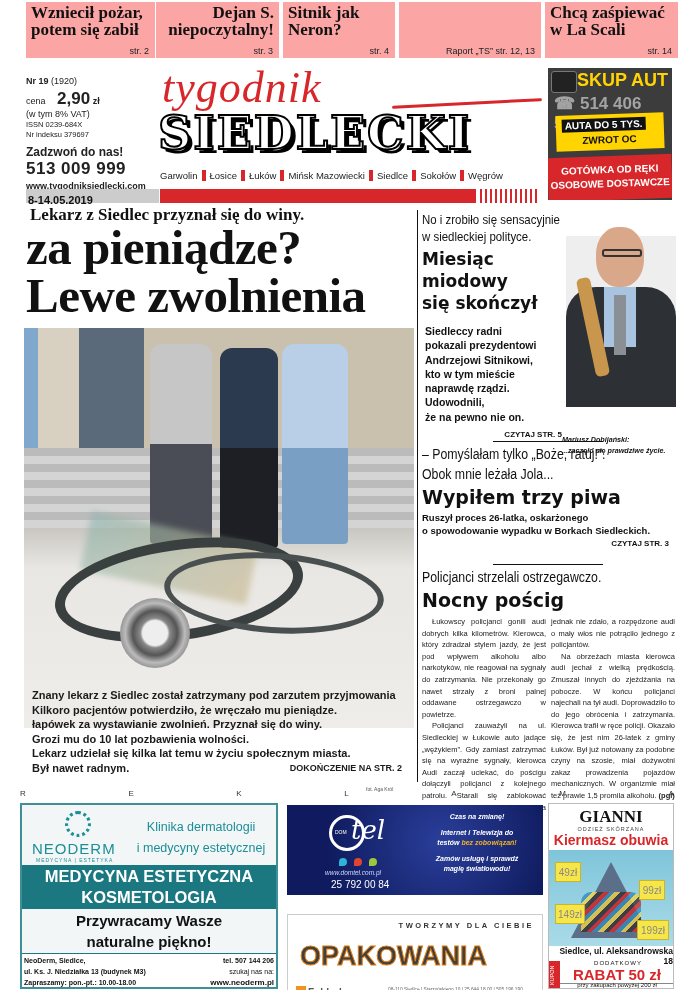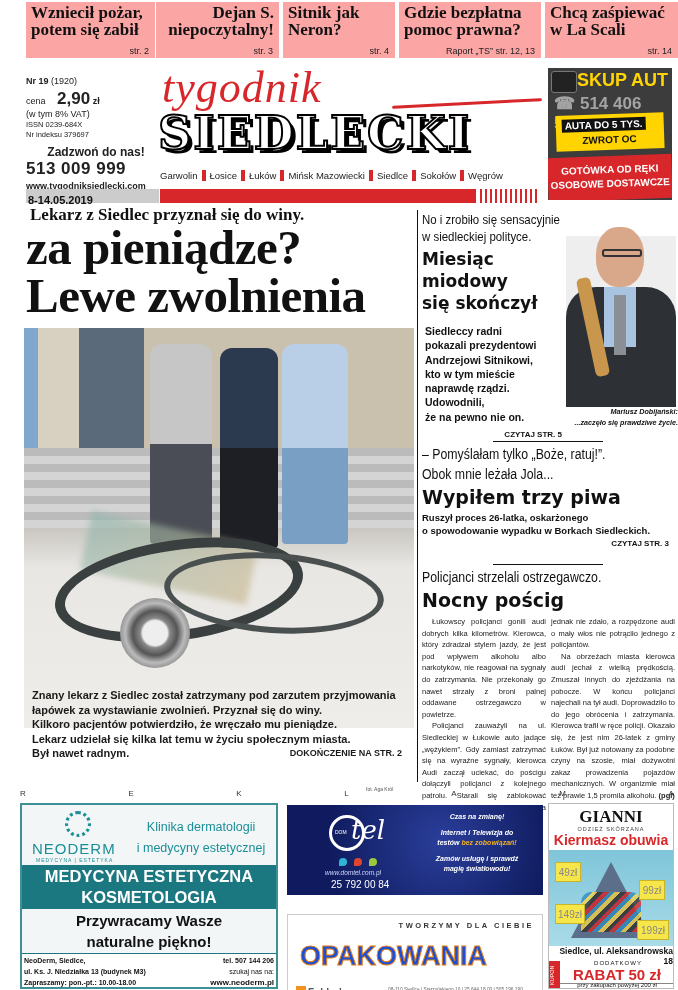--- a/index.html
+++ b/index.html
@@ -11,21 +11,21 @@
   .teaser .t-title { font-family: "Liberation Serif", serif; font-weight: bold; font-size: 17px; line-height: 17px; color: #111; }
   .teaser .t-page { position: absolute; right: 6px; bottom: 2px; font-family: "Liberation Sans", sans-serif; font-size: 9px; color: #222; }
 
   
   .info { left: 26px; top: 76px; width: 140px; font-family: "Liberation Sans", sans-serif; color: #222; }
   .info .nr { font-size: 9px; }
   .info .nr b { font-weight: bold; }
   .info .price { font-size: 9px; margin-top: 3px; }
   .info .price b { font-size: 17px; font-weight: bold; margin-left: 9px; }
   .info .small { font-size: 7.5px; line-height: 10px; }
-  .info .call { font-size: 12px; font-weight: bold; margin-top: 5px; text-align: center; }
+  .info .call { font-size: 12px; font-weight: bold; margin-top: 5px; }
   .info .phone { font-size: 17px; font-weight: bold; letter-spacing: 0.5px; }
   .info .www { font-size: 9px; font-weight: bold; margin-top: 2px; }
 
   
   .logo-script { left: 162px; top: 66px; width: 340px; font-family: "Liberation Serif", serif; font-style: italic; font-size: 44px; color: #d8272a; letter-spacing: 1px; line-height: 44px; }
   .logo-script::after { content: ""; position: absolute; left: 230px; top: 36px; width: 150px; height: 3px; background: #d8272a; border-radius: 2px; transform: rotate(-3deg); }
   .logo-main { left: 158px; top: 108px; width: 380px; font-family: "DejaVu Serif", serif; font-weight: bold; font-size: 46px; letter-spacing: 2px; color: #fff; -webkit-text-stroke: 2px #000; text-shadow: 4px 4px 0 #000; line-height: 50px; }
   .towns { left: 160px; top: 170px; font-family: "Liberation Sans", sans-serif; font-size: 9.5px; color: #222; display: flex; align-items: center; gap: 2px; }
   .towns .sep { display: inline-block; width: 4px; height: 11px; background: #d8272a; margin: 0 2px; }
 
@@ -67,21 +67,21 @@
   .r-head { font-family: "DejaVu Sans", sans-serif; font-weight: bold; font-size: 17px; line-height: 22px; }
   .r-lead { font-family: "Liberation Sans", sans-serif; font-weight: bold; font-size: 10.5px; line-height: 14.3px; }
   .r-more { font-family: "Liberation Sans", sans-serif; font-weight: bold; font-size: 8px; }
   .portrait { left: 566px; top: 217px; width: 110px; height: 190px; background: linear-gradient(180deg, #fff 0 10%, #eee 10%); overflow: hidden; }
   .portrait .head { position: absolute; left: 30px; top: 10px; width: 48px; height: 60px; border-radius: 45% 45% 45% 45%; background: #d9a88b; }
   .portrait .glasses { position: absolute; left: 36px; top: 32px; width: 40px; height: 8px; border: 2px solid #333; border-radius: 3px; }
   .portrait .suit { position: absolute; left: 0; top: 70px; width: 110px; height: 120px; background: #2d3034; border-radius: 30px 30px 0 0; }
   .portrait .shirt { position: absolute; left: 38px; top: 70px; width: 32px; height: 60px; background: #a9c4e0; }
   .portrait .tie { position: absolute; left: 48px; top: 78px; width: 12px; height: 60px; background: #8a8f96; }
   .portrait .pin { position: absolute; left: 20px; top: 60px; width: 14px; height: 100px; background: #c9964e; transform: rotate(-12deg); border-radius: 5px; }
-  .portrait-cap { left: 562px; top: 406px; width: 116px; font-family: "Liberation Sans", sans-serif; font-style: italic; font-weight: bold; font-size: 7.2px; text-align: right; line-height: 11px; }
+  .portrait-cap { left: 562px; top: 434px; width: 116px; font-family: "Liberation Sans", sans-serif; font-style: italic; font-weight: bold; font-size: 7.2px; text-align: left; line-height: 11px; }
   .hr { position: absolute; width: 110px; height: 1px; background: #111; }
 
   .body-text { font-family: "Liberation Sans", sans-serif; font-size: 7.5px; line-height: 11.6px; color: #222; text-align: justify; }
   .body-text p { text-indent: 10px; }
 
   
   .reklama { left: 20px; top: 789px; width: 658px; display: flex; justify-content: space-between; font-family: "Liberation Sans", sans-serif; font-size: 8px; color: #333; padding-right: 4px; }
 
   .neoderm { left: 20px; top: 803px; width: 258px; height: 186px; border: 2px solid #3e8f96; background: #f2f6f6; }
   .neoderm .logo-dots { position: absolute; left: 43px; top: 6px; width: 26px; height: 26px; border: 3px dotted #1b8e98; border-radius: 50%; }
@@ -101,21 +101,21 @@
   .domtel .dom { position: absolute; left: 48px; top: 24px; font-family: "Liberation Sans", sans-serif; font-size: 5px; color: #fff; }
   .domtel .dots { position: absolute; left: 52px; top: 53px; display: flex; gap: 7px; }
   .domtel .dots i { display: block; width: 8px; height: 8px; border-radius: 50% 50% 50% 0; }
   .domtel .web { position: absolute; left: 38px; top: 64px; font-family: "Liberation Sans", sans-serif; font-style: italic; font-size: 6.5px; color: #cfd8ff; }
   .domtel .ph { position: absolute; left: 44px; top: 74px; font-family: "Liberation Sans", sans-serif; font-size: 10px; color: #fff; }
   .domtel .right { position: absolute; left: 128px; top: 7px; width: 124px; text-align: center; font-family: "Liberation Sans", sans-serif; font-style: italic; font-weight: bold; font-size: 7px; line-height: 10px; color: #fff; }
   .domtel .right .o { color: #f3b120; }
 
   .foldruk { left: 287px; top: 896px; width: 256px; height: 92px; background: #fff; border: 1px solid #ccc; overflow: hidden; margin-top: 18px; }
   .foldruk .tw { position: absolute; right: 8px; top: 6px; font-family: "Liberation Sans", sans-serif; font-weight: bold; font-size: 7.5px; letter-spacing: 2.5px; color: #333; }
-  .foldruk .opak { position: absolute; left: 12px; top: 26px; font-family: "Liberation Sans", sans-serif; font-weight: bold; font-size: 27px; color: #1d4ed8; letter-spacing: 0px; text-align: right; -webkit-text-stroke: 1px #e07c12; }
+  .foldruk .opak { position: absolute; left: 12px; top: 26px; font-family: "Liberation Sans", sans-serif; font-weight: bold; font-size: 27px; color: #404040; letter-spacing: 0px; text-align: right; -webkit-text-stroke: 1px #e07c12; }
   .foldruk .lg { position: absolute; left: 8px; top: 71px; font-family: "Liberation Sans", sans-serif; font-weight: bold; font-size: 10px; color: #555; }
   .foldruk .lg i { display: inline-block; width: 10px; height: 12px; background: #f39222; vertical-align: -2px; margin-right: 2px; }
   .foldruk .addr { position: absolute; left: 100px; top: 70px; font-family: "Liberation Sans", sans-serif; font-size: 4.8px; line-height: 9px; color: #666; }
   .foldruk .addr b { color: #f39222; font-weight: bold; }
 
   .gianni { left: 548px; top: 803px; width: 126px; height: 186px; background: #fff; border: 1px solid #bbb; overflow: hidden; }
   .gianni .name { position: absolute; top: 3px; width: 100%; text-align: center; font-family: "Liberation Serif", serif; font-weight: bold; font-size: 17px; }
   .gianni .sub { position: absolute; top: 22px; width: 100%; text-align: center; font-family: "Liberation Sans", sans-serif; font-size: 5.5px; letter-spacing: 1px; color: #444; }
   .gianni .kier { position: absolute; top: 28px; width: 100%; text-align: center; font-family: "Liberation Sans", sans-serif; font-weight: bold; font-size: 14px; color: #d8272a; }
   .gianni .blue { position: absolute; top: 46px; left: 0; width: 100%; height: 96px; background: linear-gradient(180deg, #7fc5da, #a9dbe8); }
@@ -137,21 +137,20 @@
 </div>
 <div class="teaser" style="left:156px;width:123px;text-align:right;">
   <div class="t-title">Dejan S. niepoczytalny!</div>
   <div class="t-page">str. 3</div>
 </div>
 <div class="teaser" style="left:283px;width:112px;">
   <div class="t-title" style="width:80px">Sitnik jak Neron?</div>
   <div class="t-page">str. 4</div>
 </div>
 <div class="teaser" style="left:399px;width:142px;">
-  <div class="t-title">Gdzie bezpłatna pomoc prawna?</div>
   <div class="t-page">Raport „TS” str. 12, 13</div>
 </div>
 <div class="teaser" style="left:545px;width:133px;">
   <div class="t-title">Chcą zaśpiewać w La Scali</div>
   <div class="t-page">str. 14</div>
 </div>
 
 <div class="abs info">
   <div class="nr"><b>Nr 19</b> <span>(1920)</span></div>
   <div class="price"><span>cena</span> <b>2,90</b> <span style="font-weight:bold">zł</span></div>
@@ -210,22 +209,23 @@
   <div class="person" style="left:126px;top:16px;width:62px;height:200px;background:linear-gradient(180deg,#c6c6c6 0 50%,#4a4d55 50%);"></div>
   <div class="person" style="left:196px;top:20px;width:58px;height:200px;background:linear-gradient(180deg,#2b3a4e 0 50%,#1d1f24 50%);"></div>
   <div class="person" style="left:258px;top:16px;width:66px;height:200px;background:linear-gradient(180deg,#b9cfe7 0 52%,#7a9fc4 52%);"></div>
   <div class="money"></div>
   <div class="steth" style="left:30px;top:212px;width:250px;height:100px;transform:rotate(-8deg);"></div>
   <div class="steth" style="left:140px;top:225px;width:220px;height:80px;border-width:6px;border-color:#4a4f50;transform:rotate(4deg);"></div>
   <div class="chest"></div>
 </div>
 <div class="abs caption">
   <div>Znany lekarz z Siedlec został zatrzymany pod zarzutem przyjmowania</div>
+  <div>Kilkoro pacjentów potwierdziło, że wręczało mu pieniądze.</div>
   <div>łapówek za  wystawianie zwolnień. Przyznał się do winy.</div>
-  <div>Kilkoro pacjentów potwierdziło, że wręczało mu pieniądze.</div>
+  <div>Grozi mu do 10 lat pozbawienia wolności.</div>
   <div>Lekarz udzielał się kilka lat temu w życiu społecznym miasta.</div>
   <div>Był nawet radnym.</div>
   <span class="cont">DOKOŃCZENIE NA STR. 2</span>
 </div>
 <div class="abs fot">fot. Aga Król</div>
 
 <div class="abs vline"></div>
 
 <div class="abs" style="left:422px;top:211px;width:150px;">
   <div class="r-kicker" style="width:170px">No i zrobiło się sensacyjnie</div>

